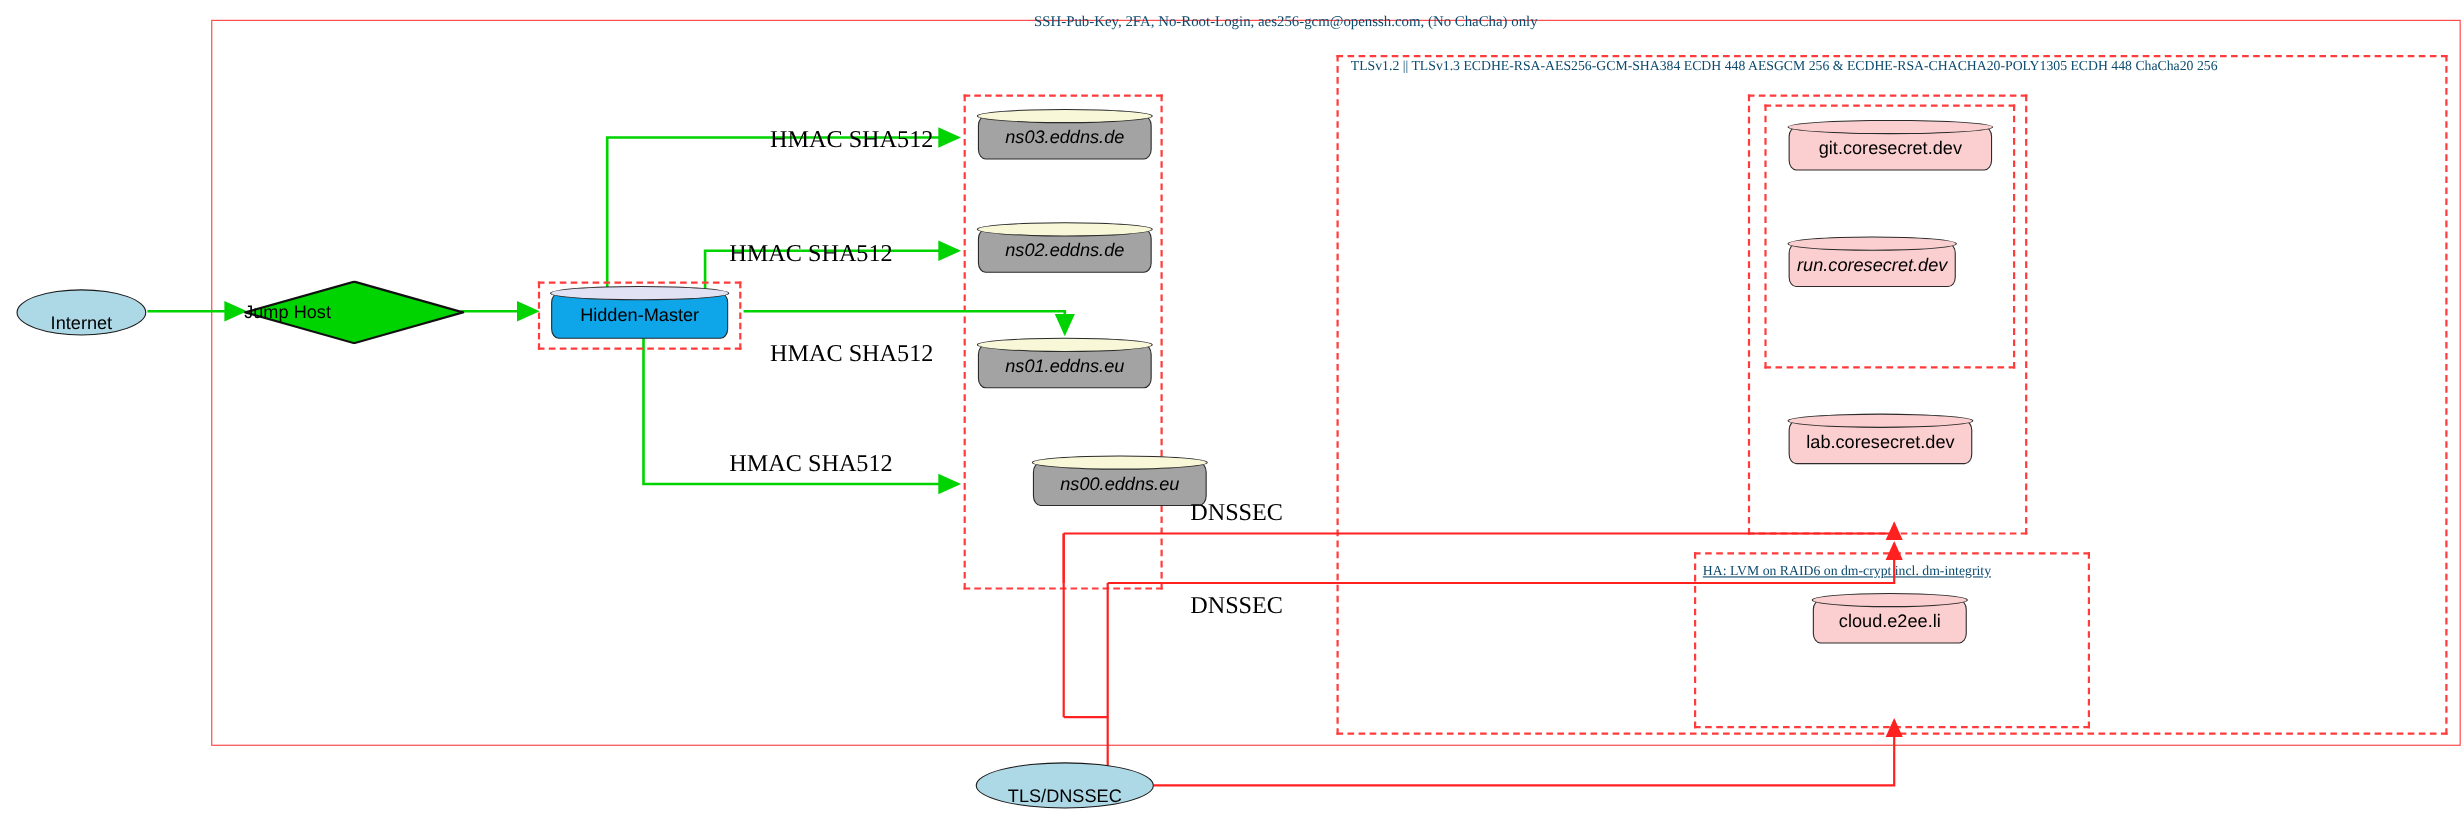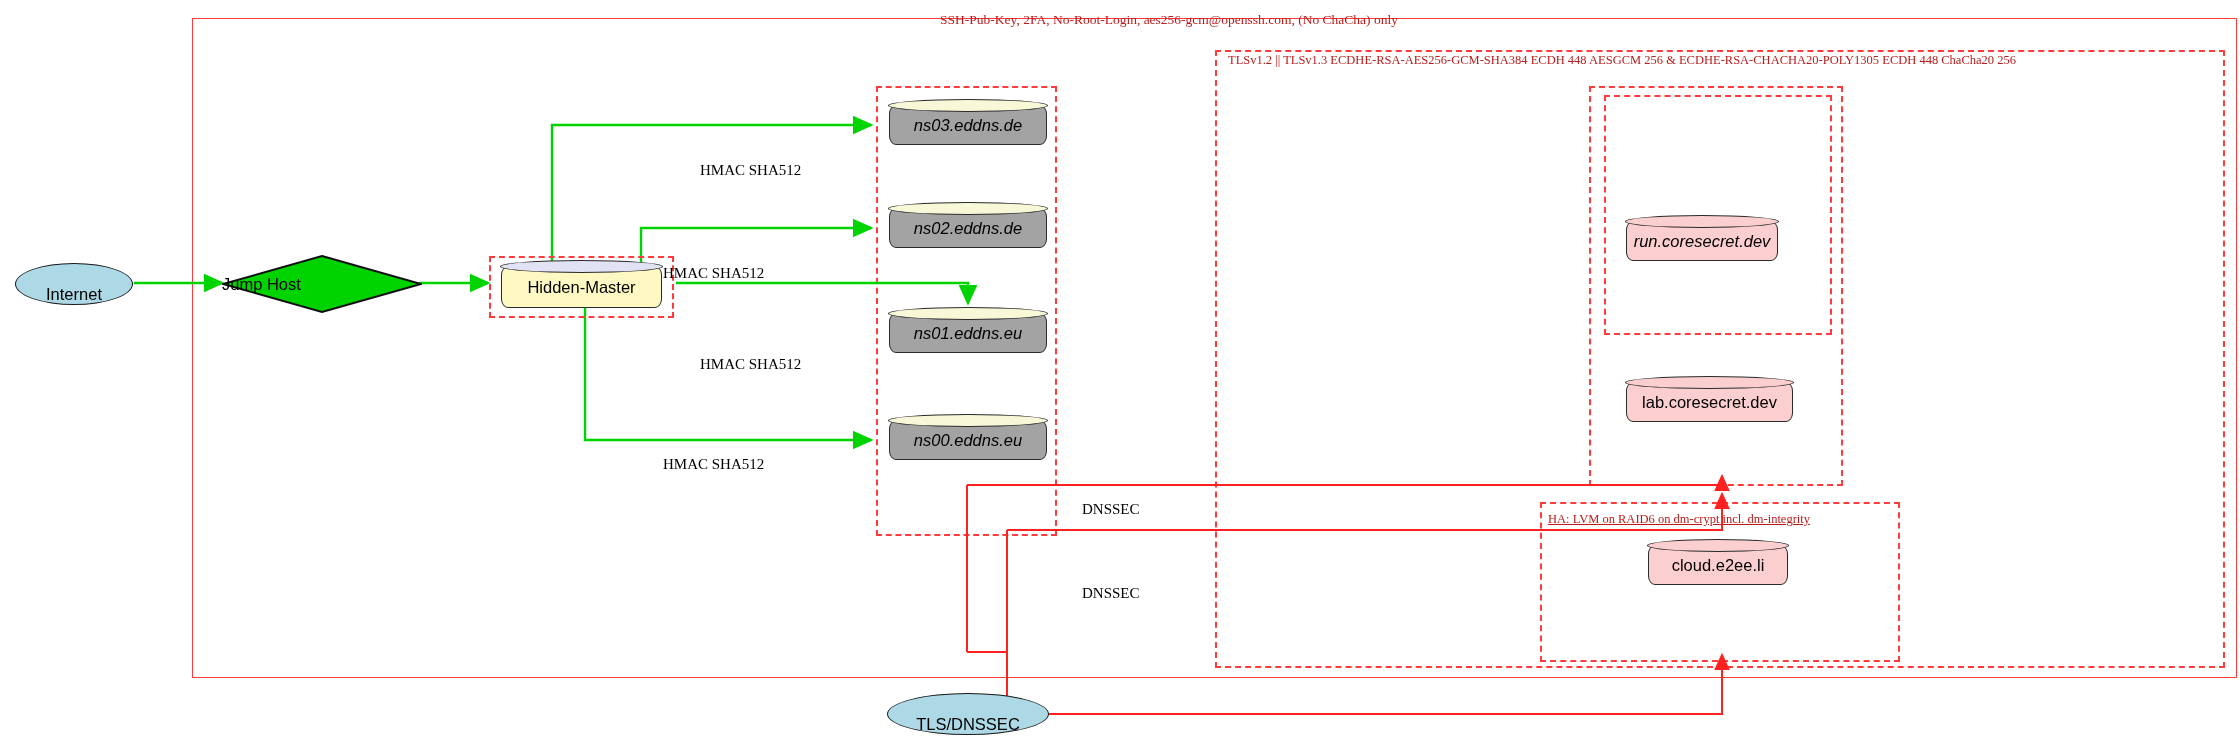--- a/index.html
+++ b/index.html
@@ -33,34 +33,34 @@
   }
   .cyl .top{
     position:absolute;left:-1.6px;right:-1.6px;top:-7px;height:13px;
     border:1.6px solid #2b2b2b;border-radius:50%;
     background:inherit;
     box-sizing:border-box;
   }
   .cyl .lbl{position:relative;z-index:3;}
   .cyl.yellow{background:#a3a3a3;font-style:italic;}
   .cyl.yellow .top{background:#f8f8d8;}
-  .cyl.lav{background:#fef9c3;}
+  .cyl.lav{background:#0ea5e9;}
   .cyl.lav .top{background:#e2e2f5;}
   .cyl.pink{background:#fbcfcf;}
   .cyl.pink .top{background:#fbcfcf;}
 
   
   .cluster{position:absolute;border:2px dashed #ff3b3b;box-sizing:border-box;background:transparent;}
   .cluster-solid{position:absolute;border:1.8px solid #ff3b3b;box-sizing:border-box;background:transparent;}
 
-  .clabel{position:absolute;font-family:"Liberation Serif",serif;color:#b91c1c;white-space:nowrap;}
+  .clabel{position:absolute;font-family:"Liberation Serif",serif;color:#0c4a6e;white-space:nowrap;}
   .clabel.big{font-size:13.5px;}
   .clabel.small{font-size:12.5px;}
 
-  .edgelabel{position:absolute;font-family:"Liberation Serif",serif;font-size:15px;color:#000;white-space:nowrap;margin-top:48px;}
+  .edgelabel{position:absolute;font-family:"Liberation Serif",serif;font-size:22px;color:#000;white-space:nowrap;}
 </style>
 </head>
 <body>
 
 <div id="stage">
 
   <div class="cluster-solid" style="left:192px;top:18px;width:2045px;height:660px;"></div>
 
   <div class="clabel big" style="left:940px;top:12px;">SSH-Pub-Key, 2FA, No-Root-Login, aes256-gcm@openssh.com, (No ChaCha) only</div>
 
@@ -141,25 +141,29 @@
     <span class="lbl">ns03.eddns.de</span>
   </div>
   <div class="cyl yellow" style="left:889px;top:208px;width:158px;height:40px;">
     <div class="top"></div>
     <span class="lbl">ns02.eddns.de</span>
   </div>
   <div class="cyl yellow" style="left:889px;top:313px;width:158px;height:40px;">
     <div class="top"></div>
     <span class="lbl">ns01.eddns.eu</span>
   </div>
-  <div class="cyl yellow" style="left:889px;top:420px;width:158px;height:40px;">
+  <div class="cyl yellow" style="left:939px;top:420px;width:158px;height:40px;">
     <div class="top"></div>
     <span class="lbl">ns00.eddns.eu</span>
   </div>
 
+  <div class="cyl pink" style="left:1626px;top:115px;width:185px;height:40px;">
+    <div class="top"></div>
+    <span class="lbl">git.coresecret.dev</span>
+  </div>
   <div class="cyl pink" style="left:1626px;top:221px;width:152px;height:40px;font-style:italic;">
     <div class="top"></div>
     <span class="lbl">run.coresecret.dev</span>
   </div>
   <div class="cyl pink" style="left:1626px;top:382px;width:167px;height:40px;">
     <div class="top"></div>
     <span class="lbl">lab.coresecret.dev</span>
   </div>
 
   <div class="cyl pink" style="left:1648px;top:545px;width:140px;height:40px;">

